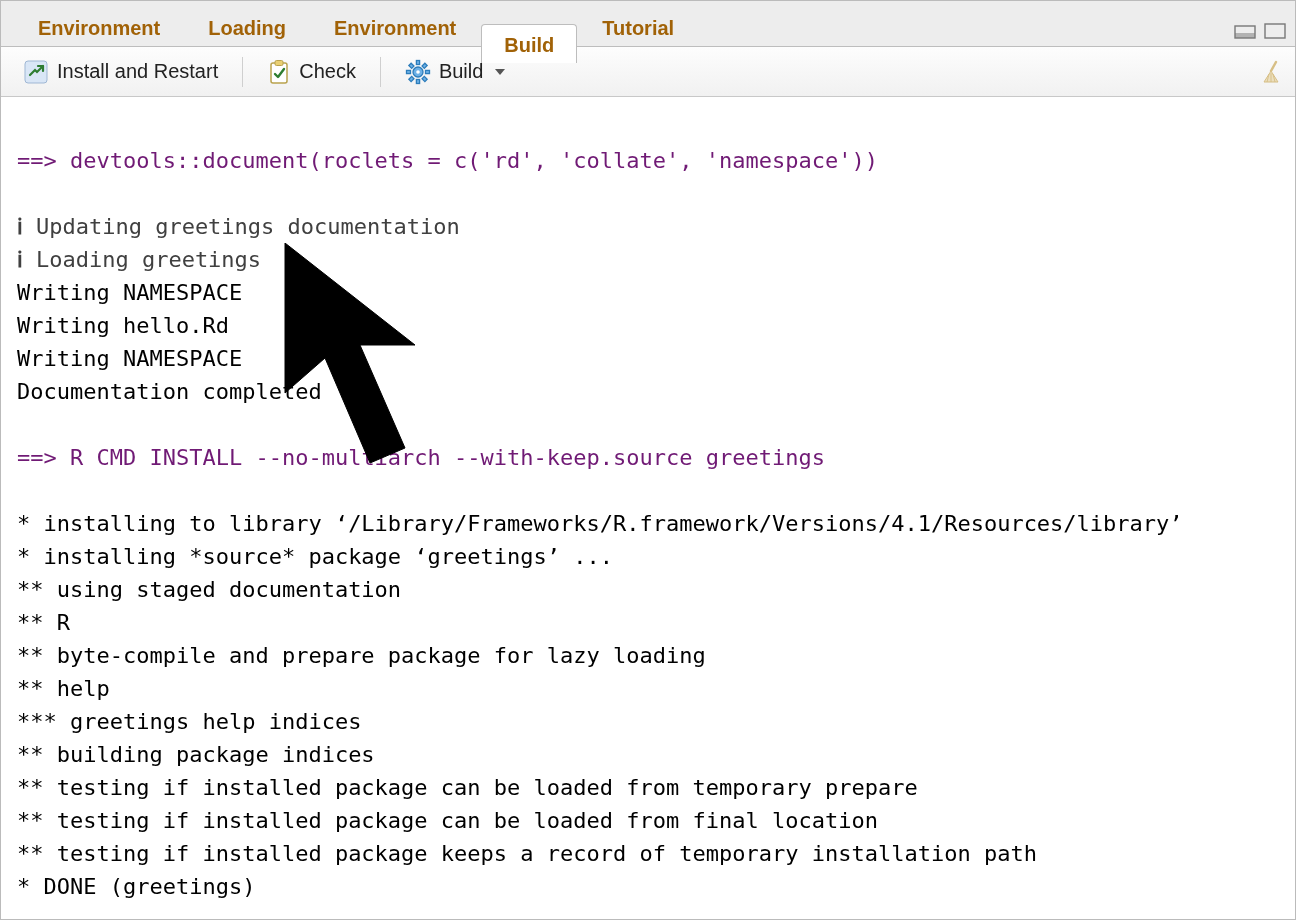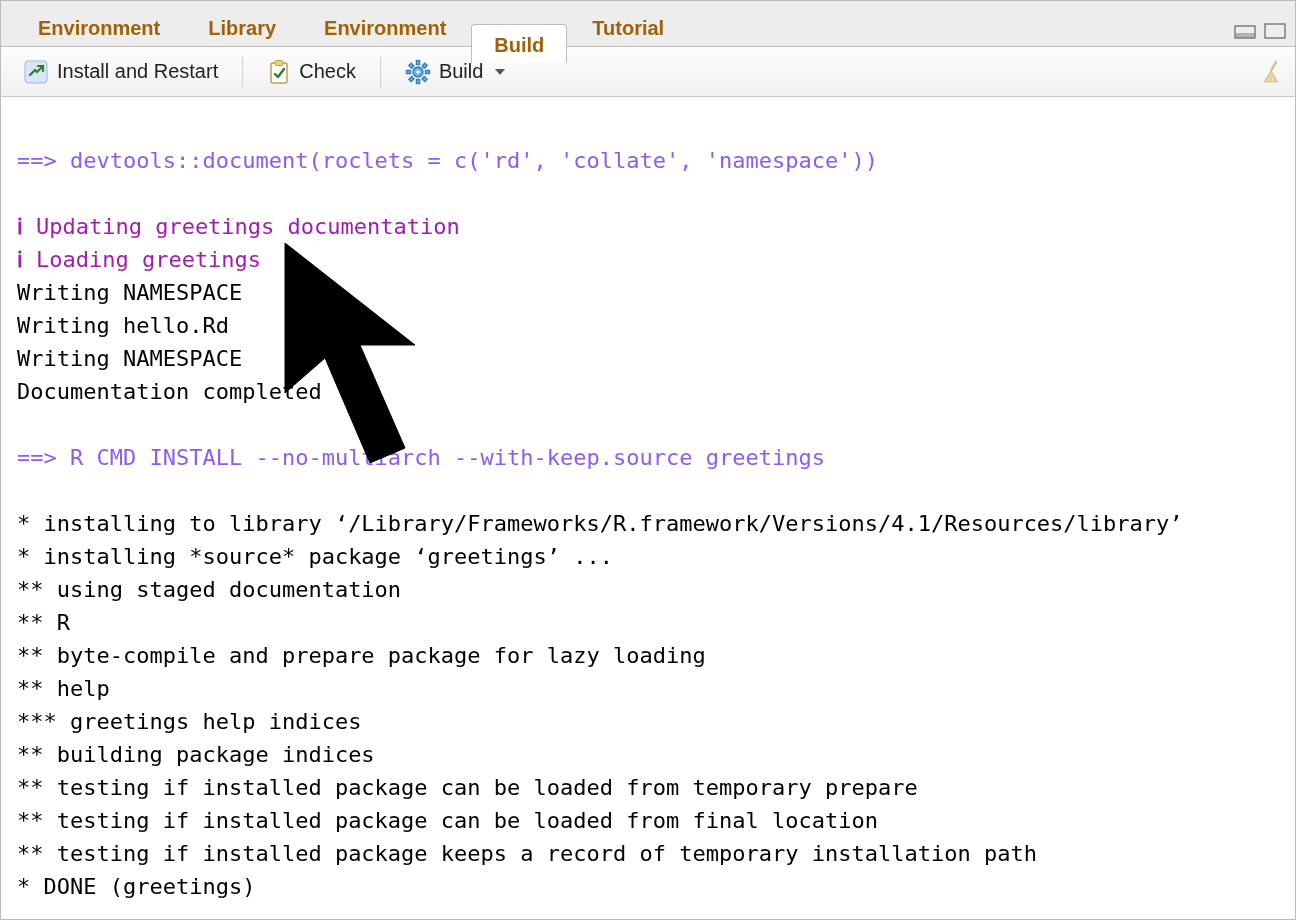--- a/index.html
+++ b/index.html
@@ -94,41 +94,41 @@
     background: #fff;
     font-family: "Menlo","Consolas","DejaVu Sans Mono",monospace;
     font-size: 22px;
     line-height: 33px;
     padding: 14px 16px 20px 16px;
     overflow: auto;
     white-space: pre;
     color: #000;
     position: relative;
   }
-  .blue { color: #8b5cf6; }
-  .red  { color: #a21caf; }
+  .blue { color: #701a75; }
+  .red  { color: #404040; }
   .red .i { font-family: Georgia,serif; font-weight: bold; font-style: normal; }
   
   .cursor-overlay {
     position: absolute;
     left: 175px;
     top: 113px;
     pointer-events: none;
   }
   
   .icon-svg { display:block; }
 </style>
 </head>
 <body>
 
 <div class="pane">
 
   <div class="tabs-row">
     <div class="tab">Environment</div>
-    <div class="tab">Library</div>
+    <div class="tab">Loading</div>
     <div class="tab">Environment</div>
     <div class="tab active">Build</div>
     <div class="tab">Tutorial</div>
     <div class="window-controls">
       <span class="win-icon">
         <svg class="icon-svg" width="22" height="16" viewBox="0 0 22 16">
           <rect x="1" y="3" width="20" height="12" fill="none" stroke="#777" stroke-width="1.4"></rect>
           <rect x="1" y="10" width="20" height="5" fill="#777" opacity="0.5"></rect>
         </svg>
       </span>

